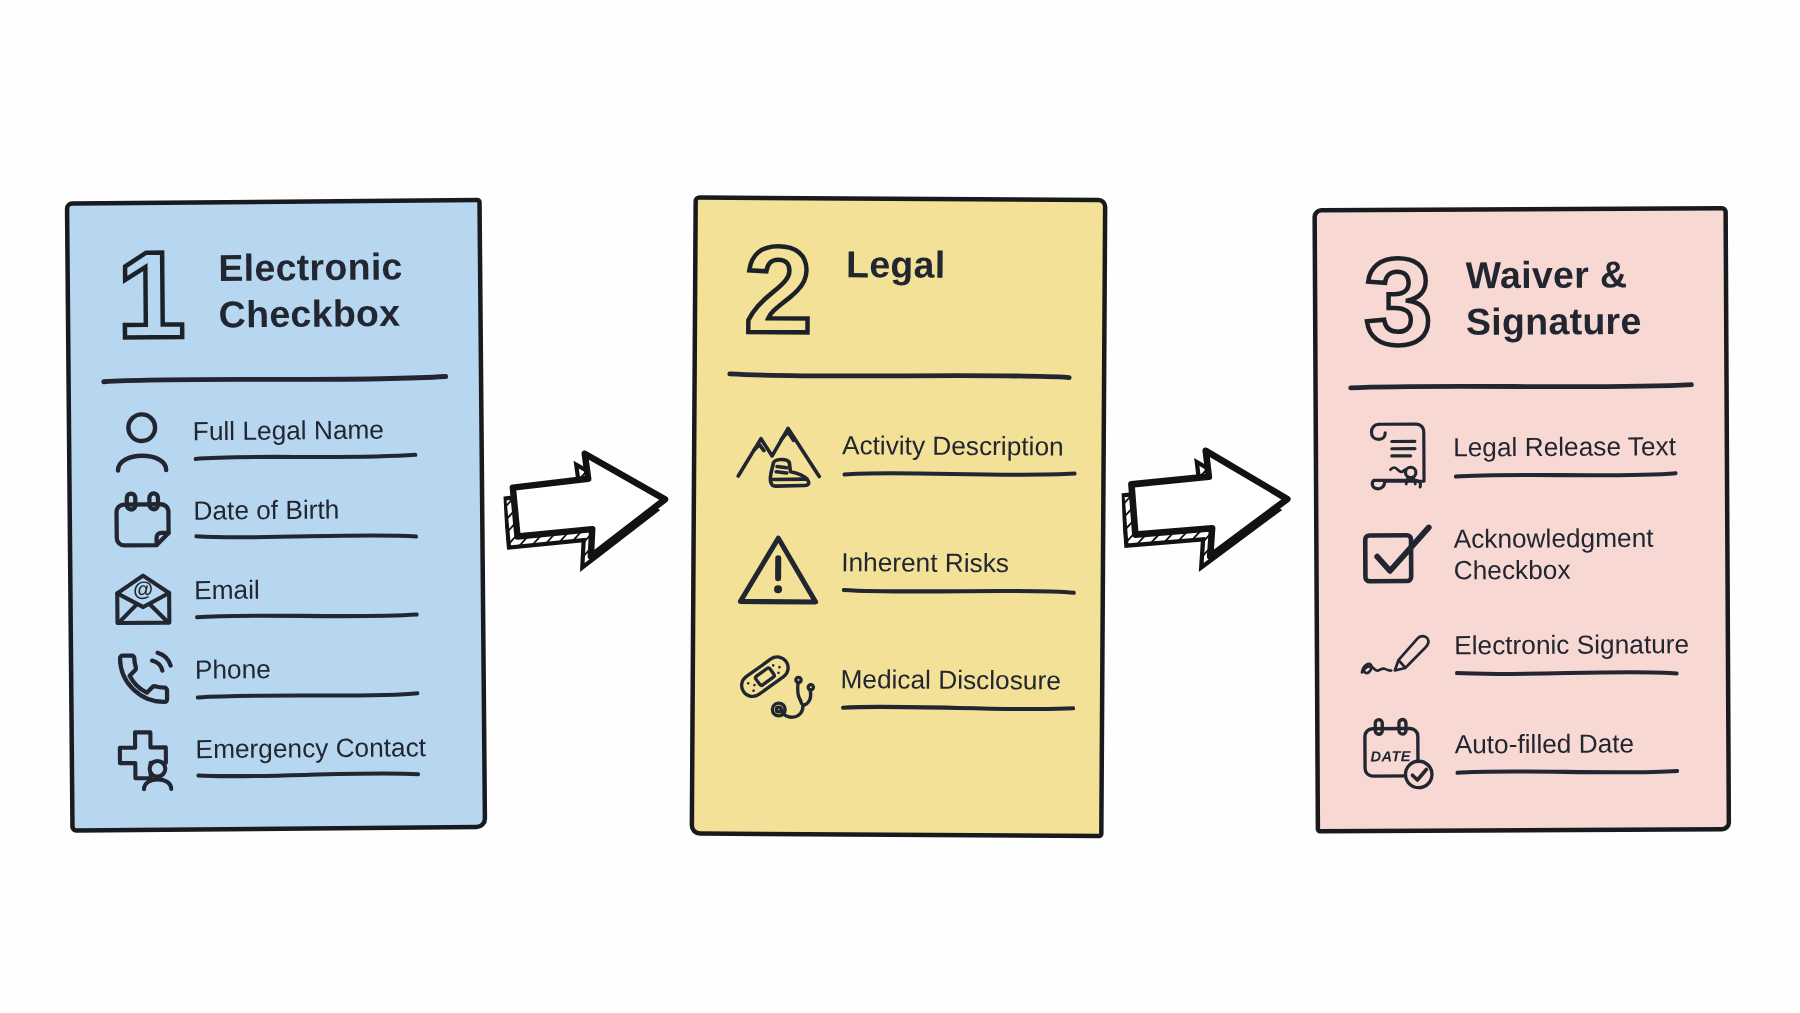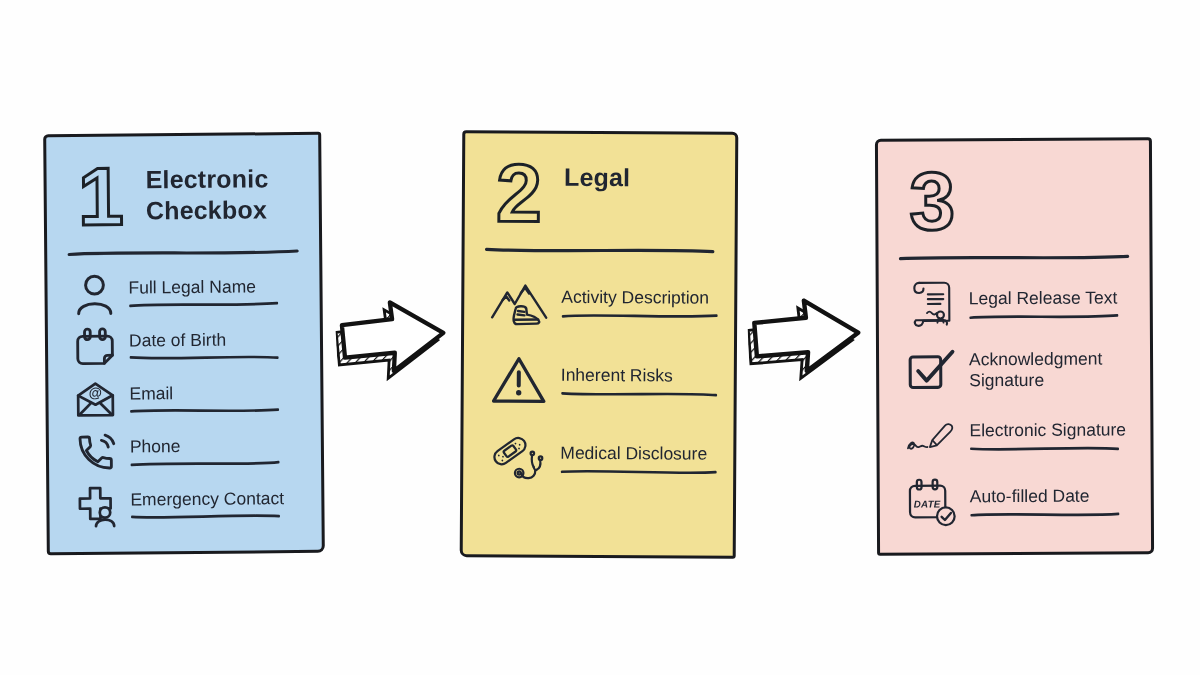--- a/index.html
+++ b/index.html
@@ -262,20 +262,24 @@
       </g>
       <path d="M7,33.5 L61,30 L59.5,12 L115,47.5 L60,85.5 L62,66 L8.5,68.5 Z" fill="#ffffff" stroke="#121212" stroke-width="4.6" stroke-linejoin="round"></path>
     </svg>
   </div>
 
   <div class="panel p3" style="--fill:#f8d8d3">
     <div class="panel-head">
       <svg class="num" viewBox="0 0 60 82">
         <text x="30" y="68">3</text>
       </svg>
+      <div class="title">
+        <span>Waiver &amp;</span>
+        <span>Signature</span>
+      </div>
     </div>
     <svg class="sep" viewBox="0 0 240 9" preserveAspectRatio="none">
       <path d="M3,5 C65,2.5 175,7 237,4" fill="none" stroke="currentColor" stroke-width="3.2" stroke-linecap="round"></path>
     </svg>
     <div class="rows">
 
       <div class="row">
         <span class="ic">
           <svg viewBox="0 0 54 54" fill="none" stroke="currentColor" stroke-width="2.2" stroke-linecap="round" stroke-linejoin="round">
             <path d="M15,4.5 H41 C44.2,4.5 46.2,7 46.2,9.8 V44 H19"></path>
@@ -296,21 +300,21 @@
       </div>
 
       <div class="row">
         <span class="ic">
           <svg viewBox="0 0 46 42" fill="none" stroke="currentColor" stroke-width="2.7" stroke-linecap="round" stroke-linejoin="round">
             <rect x="4.5" y="9" width="27" height="27" rx="2.5"></rect>
             <path d="M11.5,21.5 L19,30 L42,4.5" stroke-width="3.4"></path>
           </svg>
         </span>
         <span class="txt">
-          <span class="lbl">Acknowledgment Signature</span>
+          <span class="lbl">Acknowledgment Checkbox</span>
         </span>
       </div>
 
       <div class="row">
         <span class="ic">
           <svg viewBox="0 0 64 44" fill="none" stroke="currentColor" stroke-width="2.2" stroke-linecap="round" stroke-linejoin="round">
             <path d="M3,36.5 C4,30.5 9,27.5 10.5,30.5 C12,33.5 8,38.5 5.5,36.5 C3.5,35 6,31 10,31.5 C13,32 13,35.5 16,35 C18,34.6 19,33 21.5,33.5 C23.5,34 24.5,35.5 27,35"></path>
             <path d="M30,35 L33,26.5 L49,8.5 C51,6 55.5,6.5 57,9 C58.5,11.5 57.5,14 55,16.5 L38.5,33 L30,35 Z" fill="var(--fill)"></path>
             <path d="M33.5,27 L37.8,31.8"></path>
           </svg>

